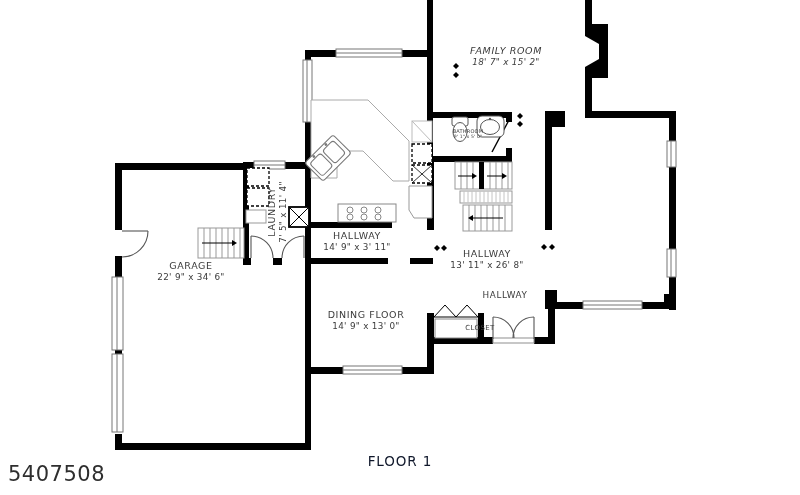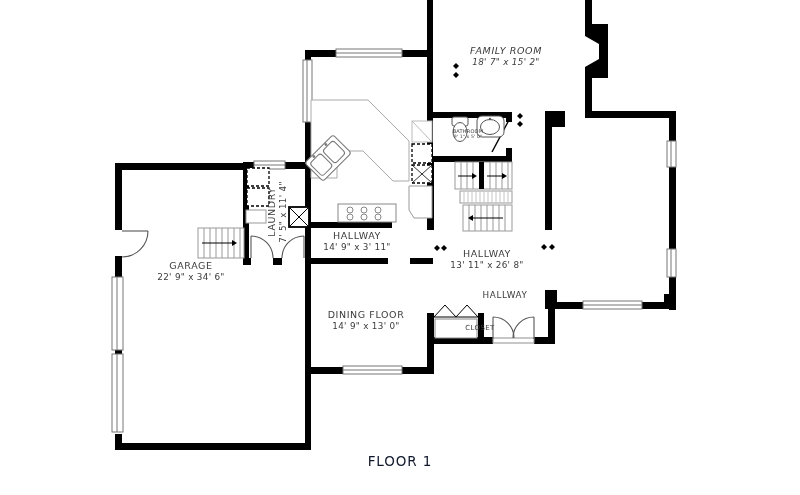--- a/index.html
+++ b/index.html
@@ -278,14 +278,15 @@
 
   <div class="room-label single" style="left:505px;top:295px;">
     <div class="room-name">HALLWAY</div>
   </div>
 
   <div class="room-label small-single" style="left:456px;top:328px;margin-left:24px;">
     <div class="room-name">CLOSET</div>
   </div>
 
   <div class="floor-title">FLOOR 1</div>
+  <div class="listing-number">5407508</div>
 
 </div>
 
 </body></html>

